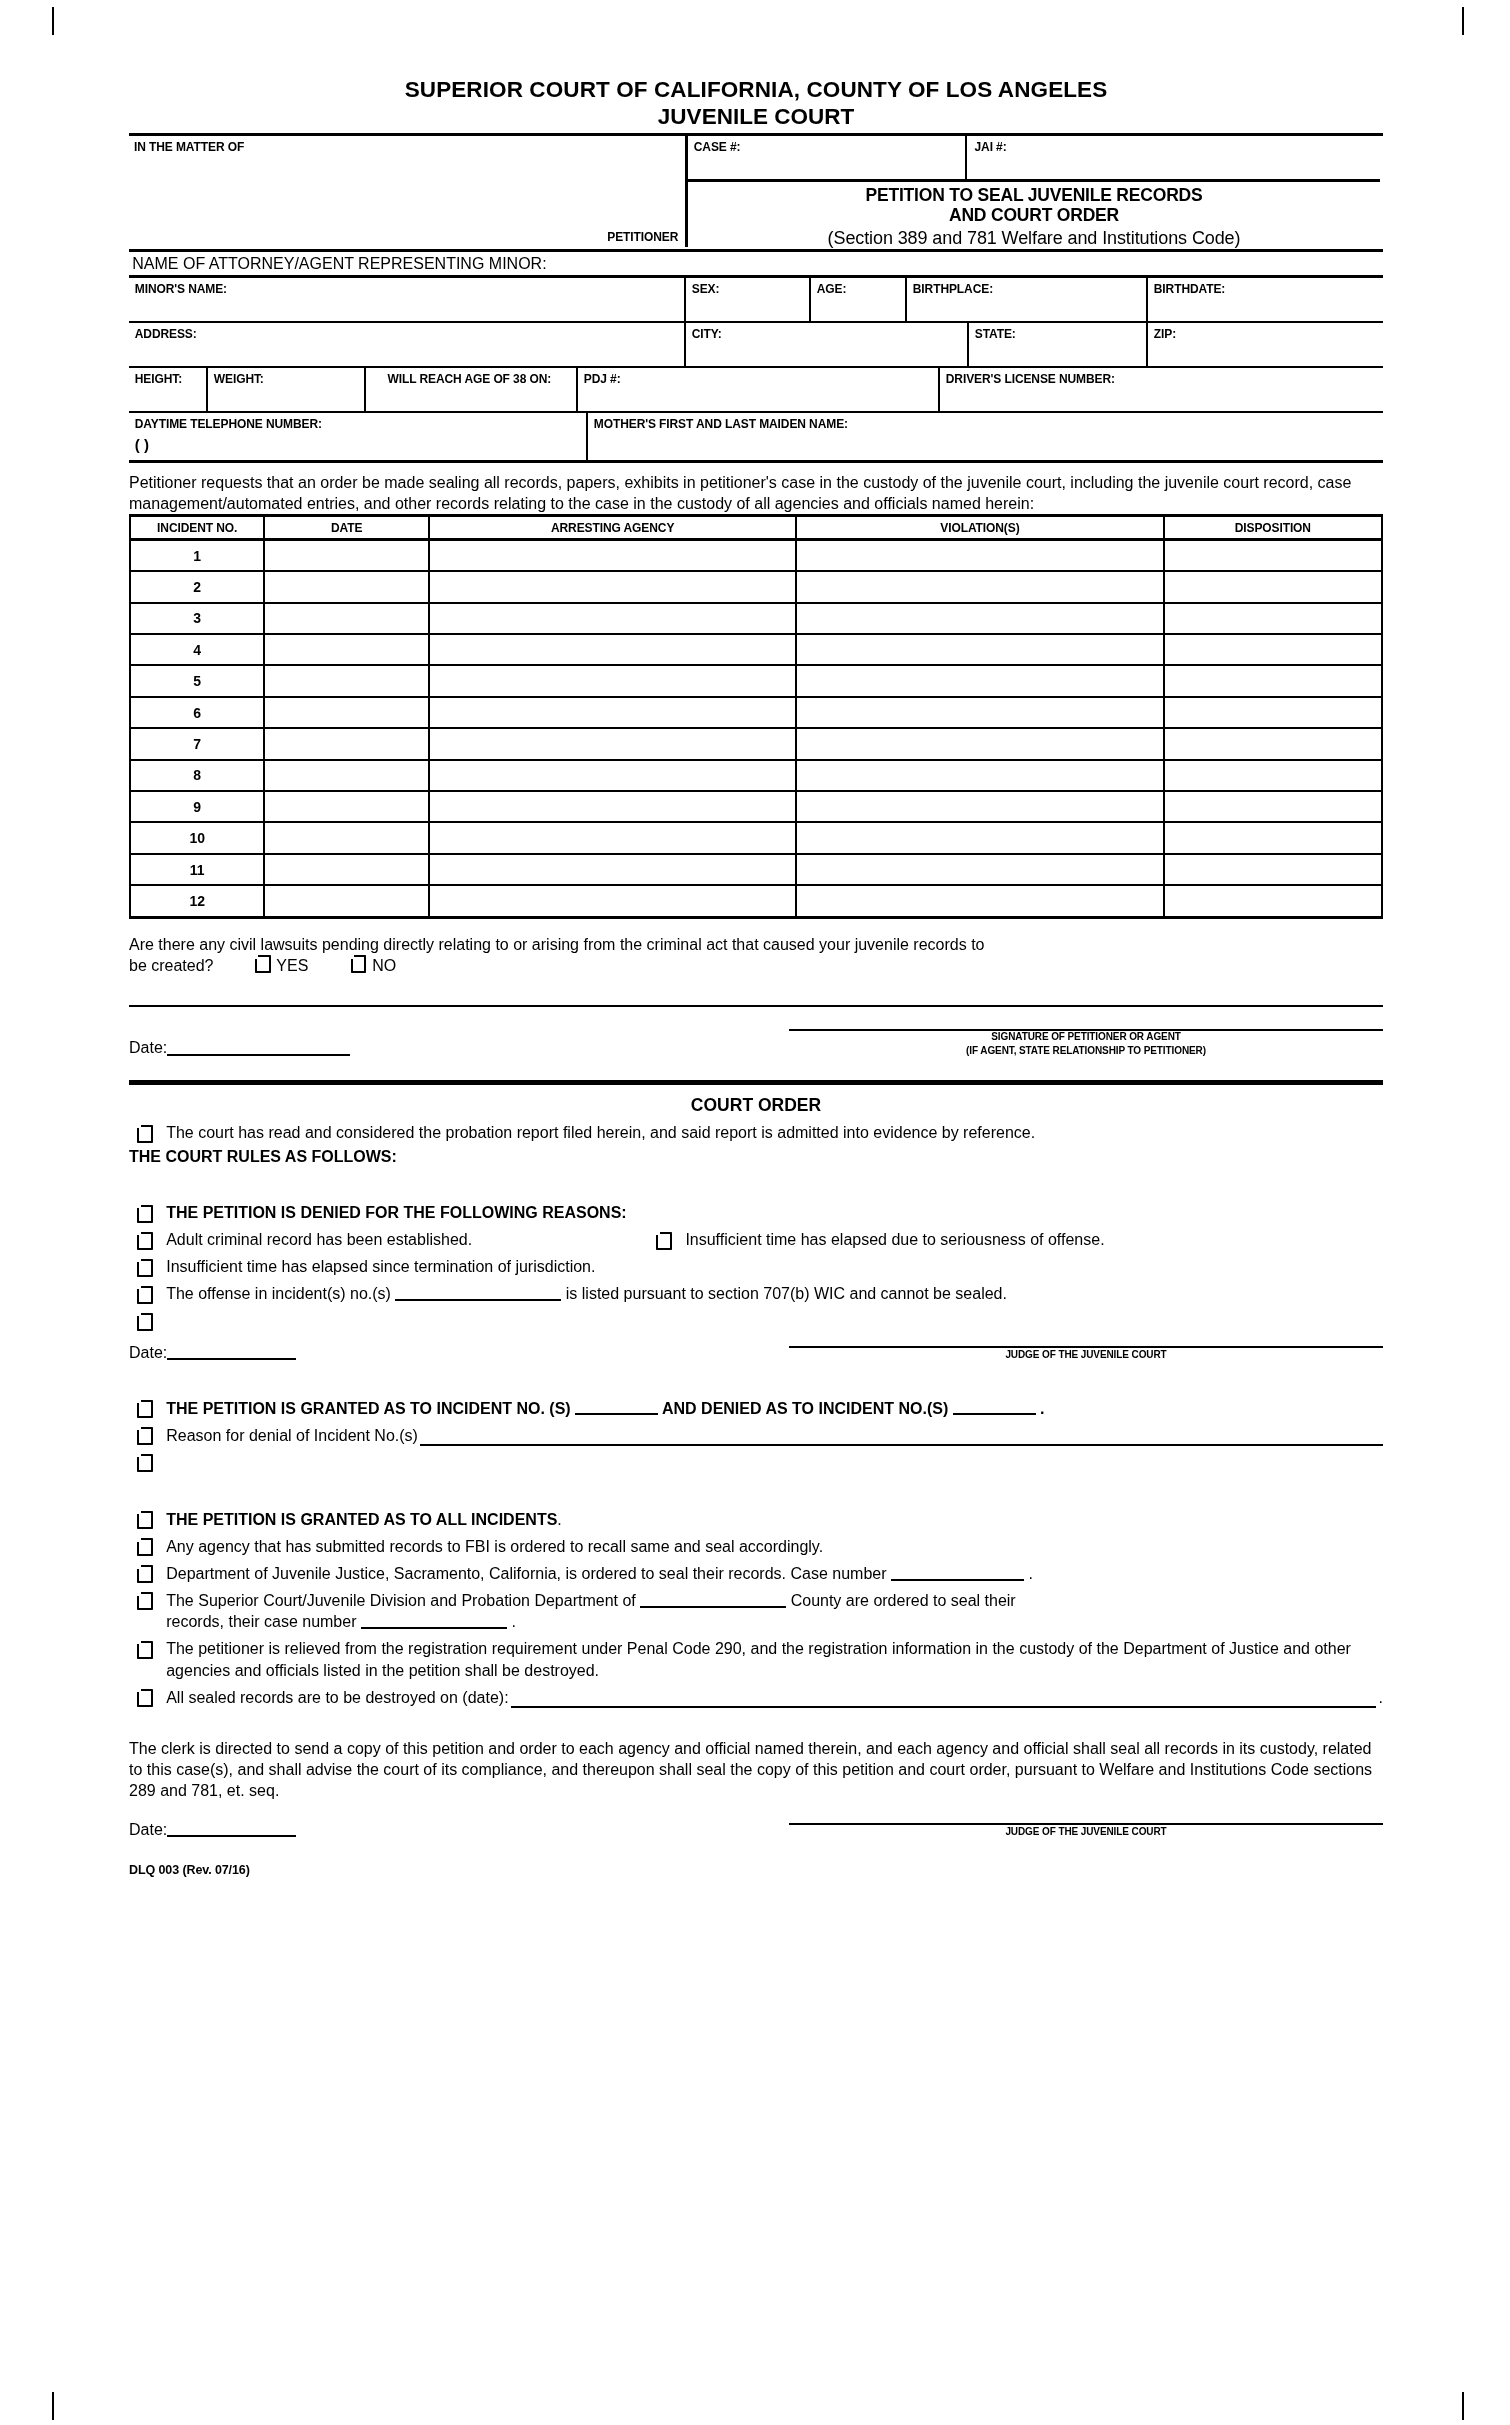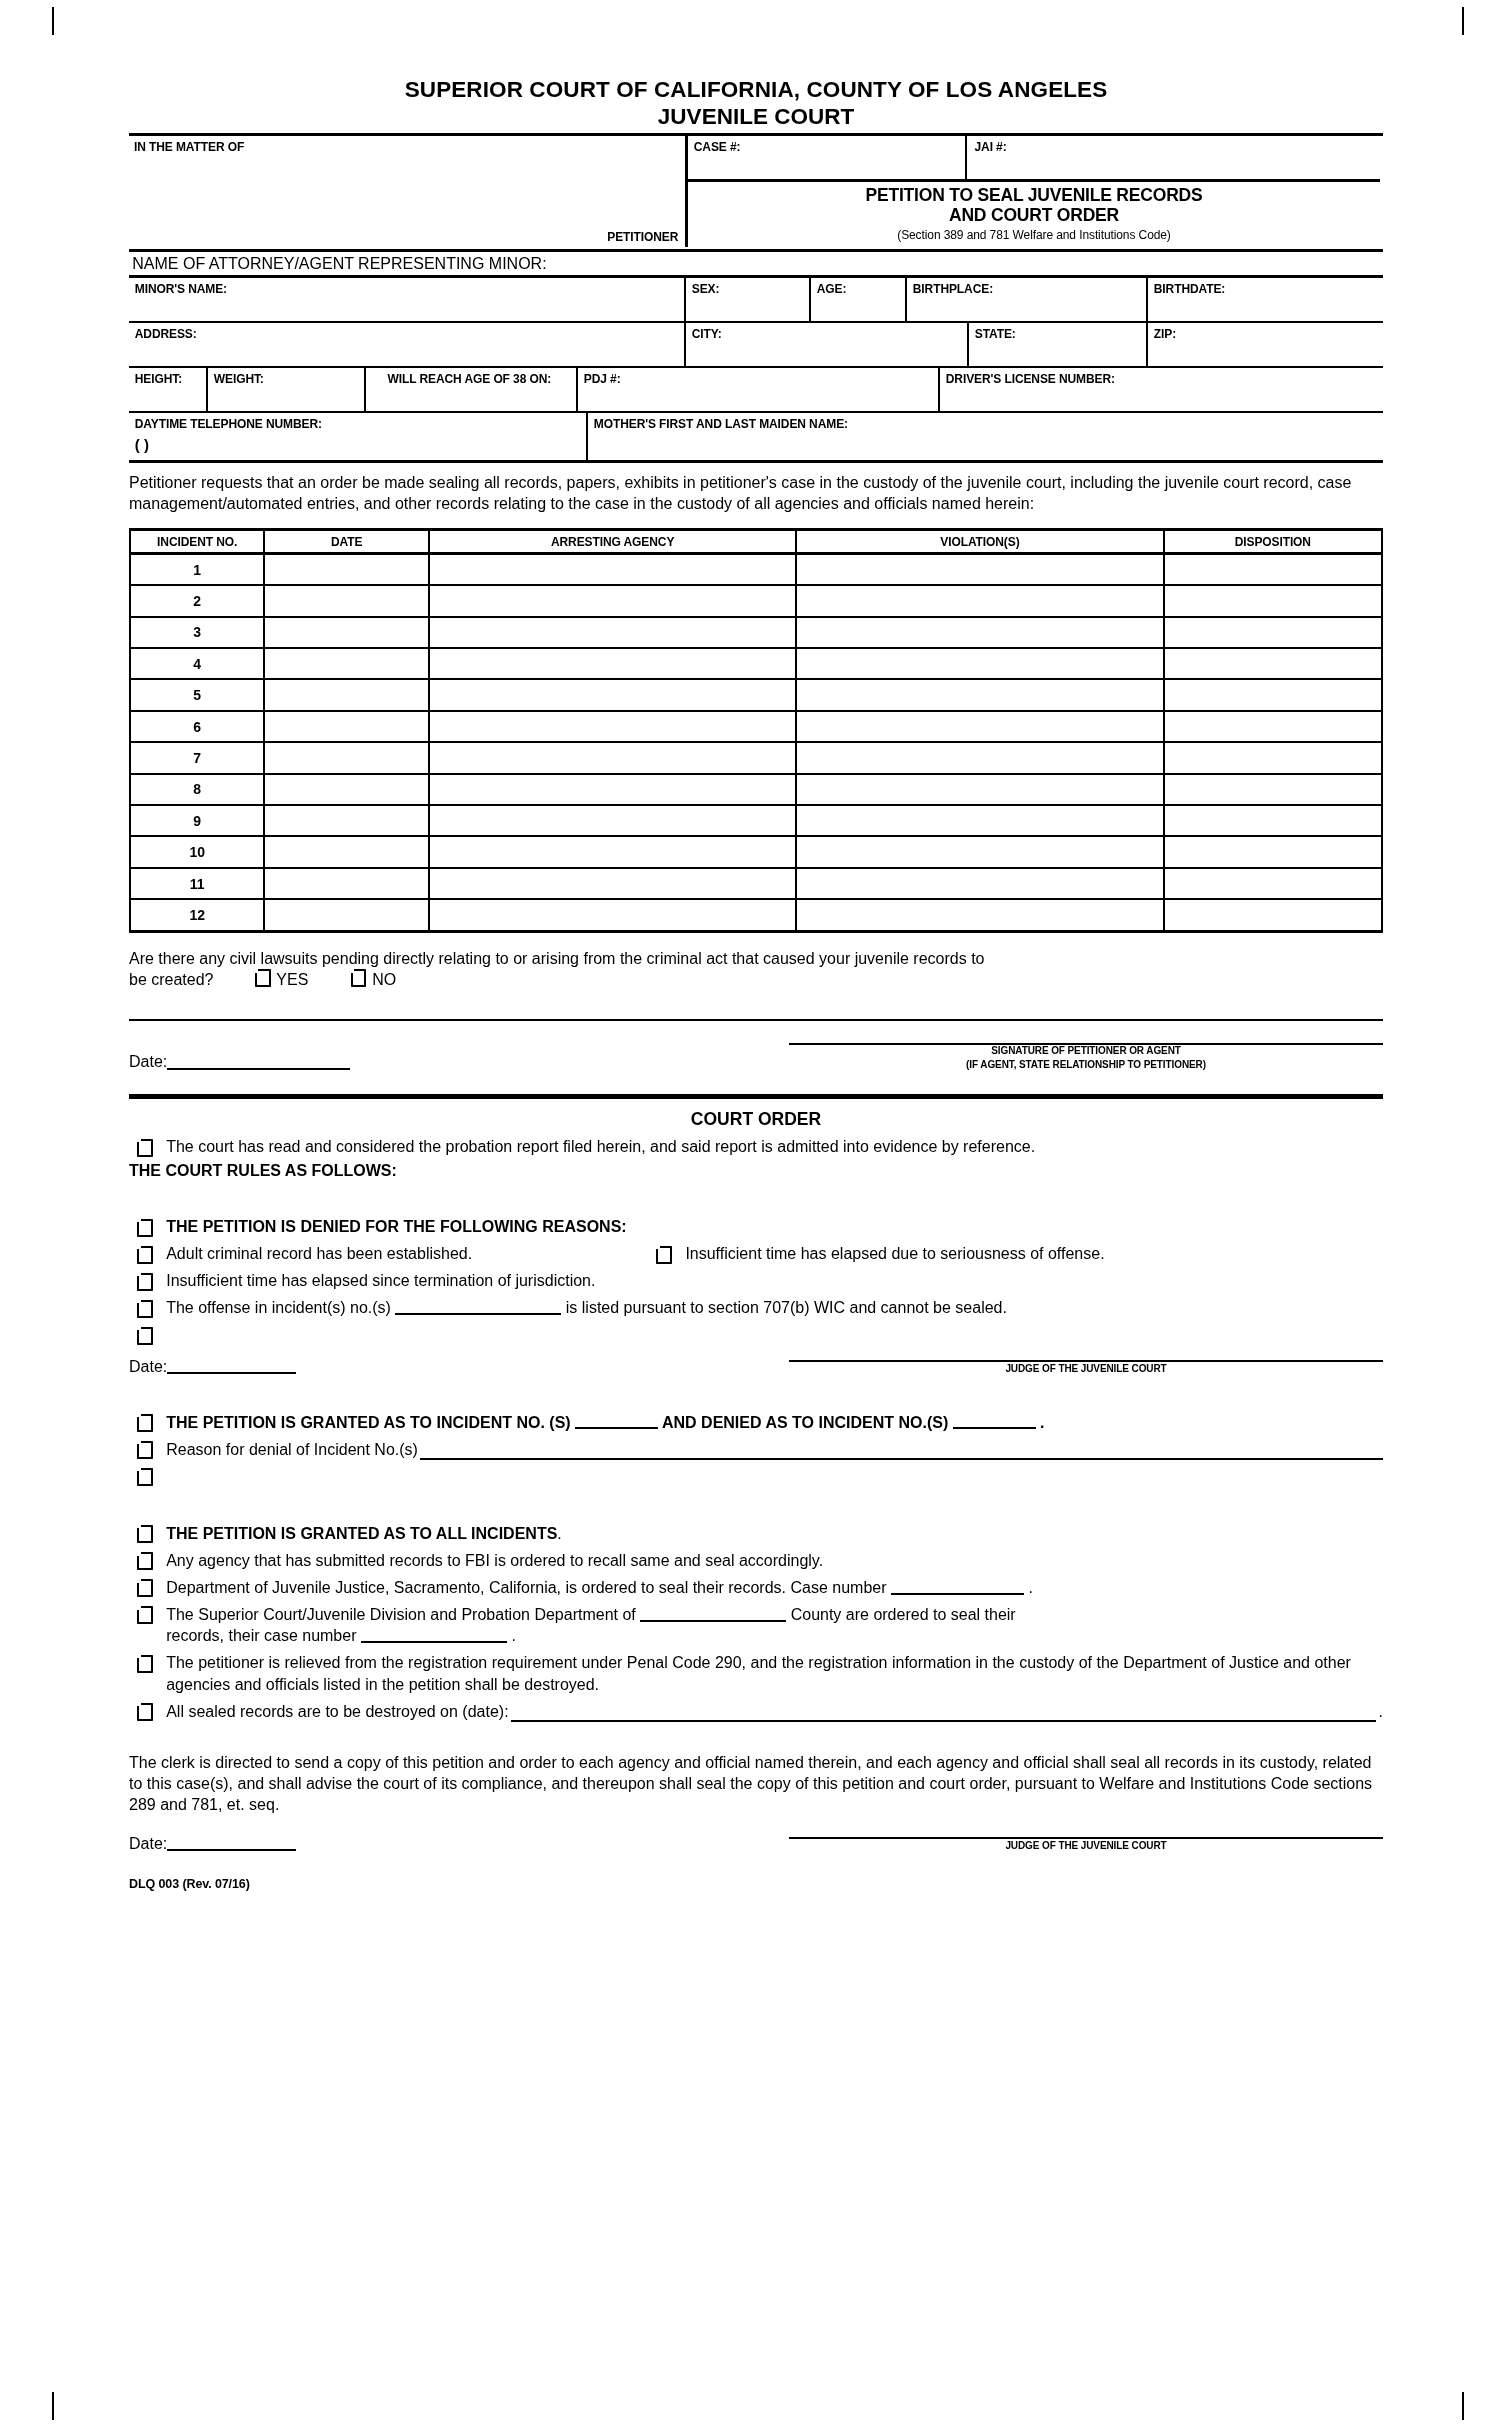--- a/index.html
+++ b/index.html
@@ -79,21 +79,21 @@
     font-size: 12px;
     font-weight: bold;
     letter-spacing: -0.1px;
   }
   .cap-right { width: 692px; box-sizing: border-box; }
   .cap-right-top { display: flex; height: 43px; border-bottom: 3.3px solid #000; }
   .cap-case { width: 279px; box-sizing: border-box; border-right: 2.5px solid #000; padding: 2.5px 0 0 5.8px; }
   .cap-jai  { flex: 1; box-sizing: border-box; padding: 2.5px 0 0 7.5px; }
   .cap-right-bot { height: 67px; text-align: center; padding-top: 3.3px; box-sizing: border-box; }
   .doc-title { font-size: 17.5px; font-weight: bold; line-height: 1.14; letter-spacing: -0.2px;}
-  .doc-sub   { font-size: 12px; font-weight: normal; margin-top: 2.5px; letter-spacing: -0.1px;}
+  .doc-sub   { font-size: 18px; font-weight: normal; margin-top: 2.5px; letter-spacing: -0.1px;}
 
   .atty-row {
     border-top: 3.3px solid #000;
     padding: 2.5px 0 2.5px 3.3px;
     font-size: 16px;
     font-weight: normal;
   }
 
   
   .fbox { border-top: 3.3px solid #000; }
@@ -113,21 +113,20 @@
     font-size: 16px;
     line-height: 1.28;
     text-align: left;
     margin-top: 10px;
   }
 
   
   table.inc {
     border-collapse: collapse;
     width: 100%;
-    margin-top: 14px;
   }
   table.inc th {
     font-size: 12px;
     font-weight: bold;
     letter-spacing: -0.1px;
     padding: 3.3px 0 3.3px 0;
     border-left: 2.5px solid #000;
     border-right: 2.5px solid #000;
     text-align: center;
   }

